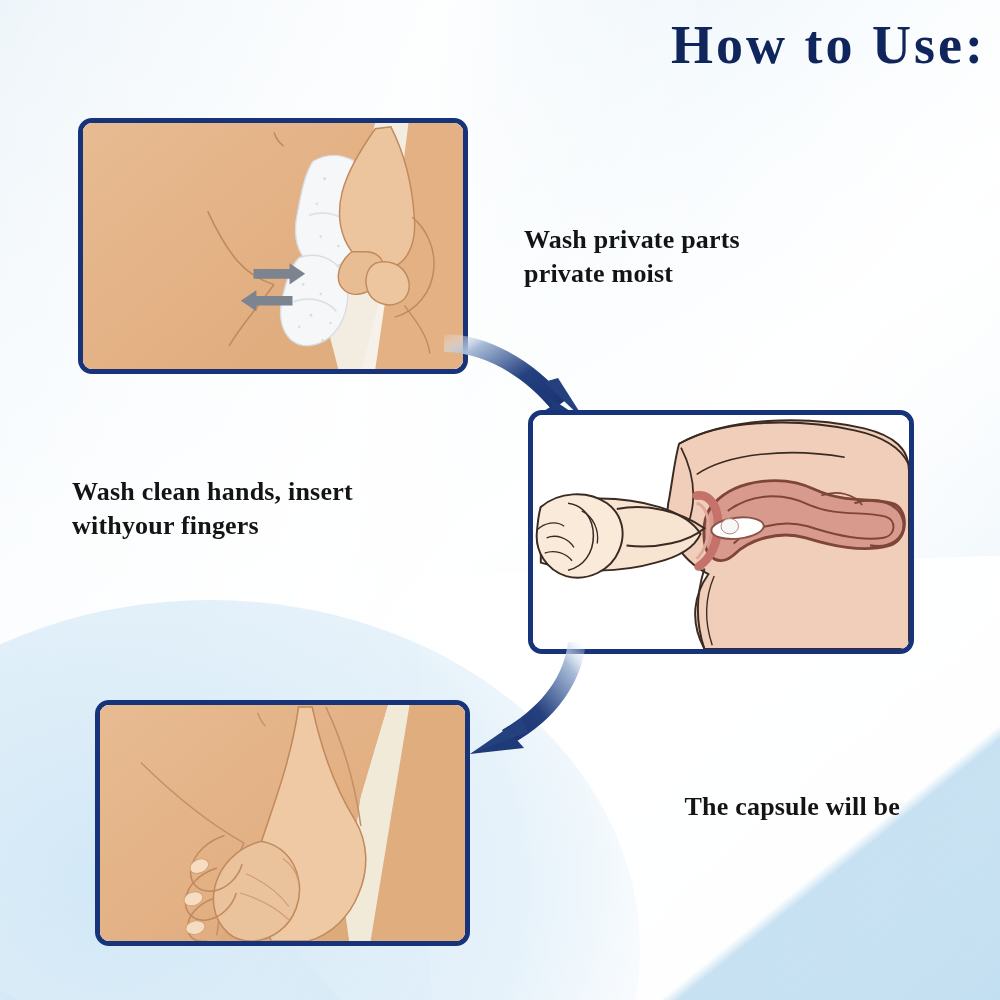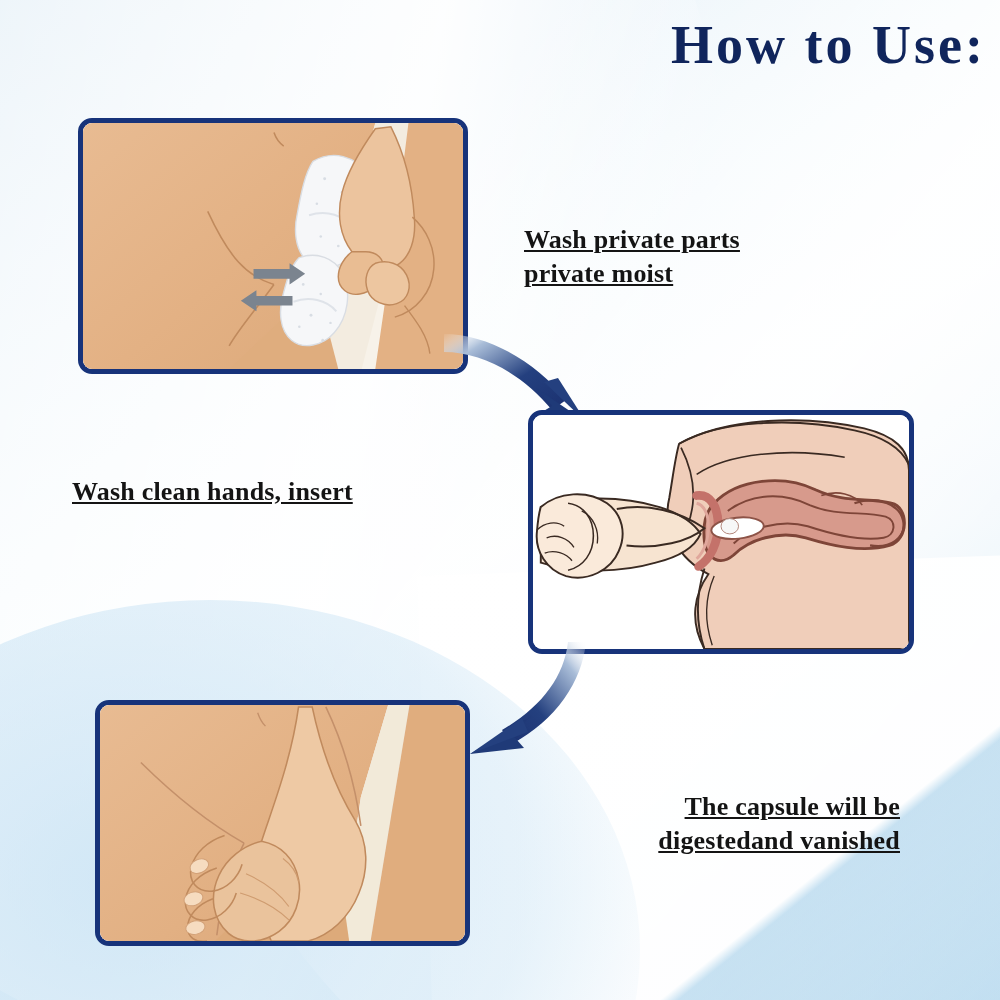--- a/index.html
+++ b/index.html
@@ -101,21 +101,21 @@
     position: absolute;
     color: #141414;
     font-weight: bold;
     font-size: 26px;
     line-height: 1.32;
     letter-spacing: 0.2px;
   }
   #caption-1 { left: 524px; top: 223px; width: 360px; }
   #caption-2 { left: 72px;  top: 475px; width: 470px; }
   #caption-3 { left: 530px; top: 790px; width: 370px; text-align: right; }
-  .caption-line { display: block; white-space: nowrap; text-decoration: underline; }
+  .caption-line { display: block; white-space: nowrap; }
 
   
   .connector { position: absolute; pointer-events: none; }
   #connector-1 { left: 440px; top: 326px; width: 190px; height: 115px; }
   #connector-2 { left: 436px; top: 636px; width: 190px; height: 135px; }
 </style>
 </head>
 <body>
 
 <div id="poster">
@@ -256,20 +256,21 @@
         <path d="M86 98 C118 92 150 100 176 118 C160 132 128 140 96 136" fill="none" stroke="#3a2a22" stroke-width="2"></path>
 
         <path d="M176 160 C168 186 166 214 176 244" fill="none" stroke="#3a2a22" stroke-width="2"></path>
         <path d="M186 168 C176 192 176 216 184 240" fill="none" stroke="#3a2a22" stroke-width="1.4"></path>
       </svg>
     </div>
   </div>
 
   <div class="caption" id="caption-2">
     <span class="caption-line">Wash clean hands, insert</span>
+    <span class="caption-line">withyour fingers</span>
   </div>
 
   <div class="connector" id="connector-2">
     <svg viewBox="0 0 190 135" aria-hidden="true">
       <defs>
         <linearGradient id="cg2" x1="1" y1="0" x2="0" y2="1">
           <stop offset="0%" stop-color="#ffffff" stop-opacity="0.05"></stop>
           <stop offset="22%" stop-color="#a9bdd8"></stop>
           <stop offset="62%" stop-color="#24407f"></stop>
           <stop offset="100%" stop-color="#1b3170"></stop>
@@ -333,16 +334,15 @@
 
         <path d="M150 176 C168 184 184 196 194 210" fill="none" stroke="#cf9c70" stroke-width="1.2"></path>
         <path d="M144 196 C164 202 182 212 194 224" fill="none" stroke="#cf9c70" stroke-width="1.2"></path>
         <path d="M188 160 C196 166 202 174 204 184" fill="none" stroke="#cf9c70" stroke-width="1.2"></path>
       </svg>
     </div>
   </div>
 
   <div class="caption" id="caption-3">
     <span class="caption-line">The capsule will be</span>
-    <span class="caption-line">digestedand vanished</span>
   </div>
 
 </div>
 
 </body></html>

